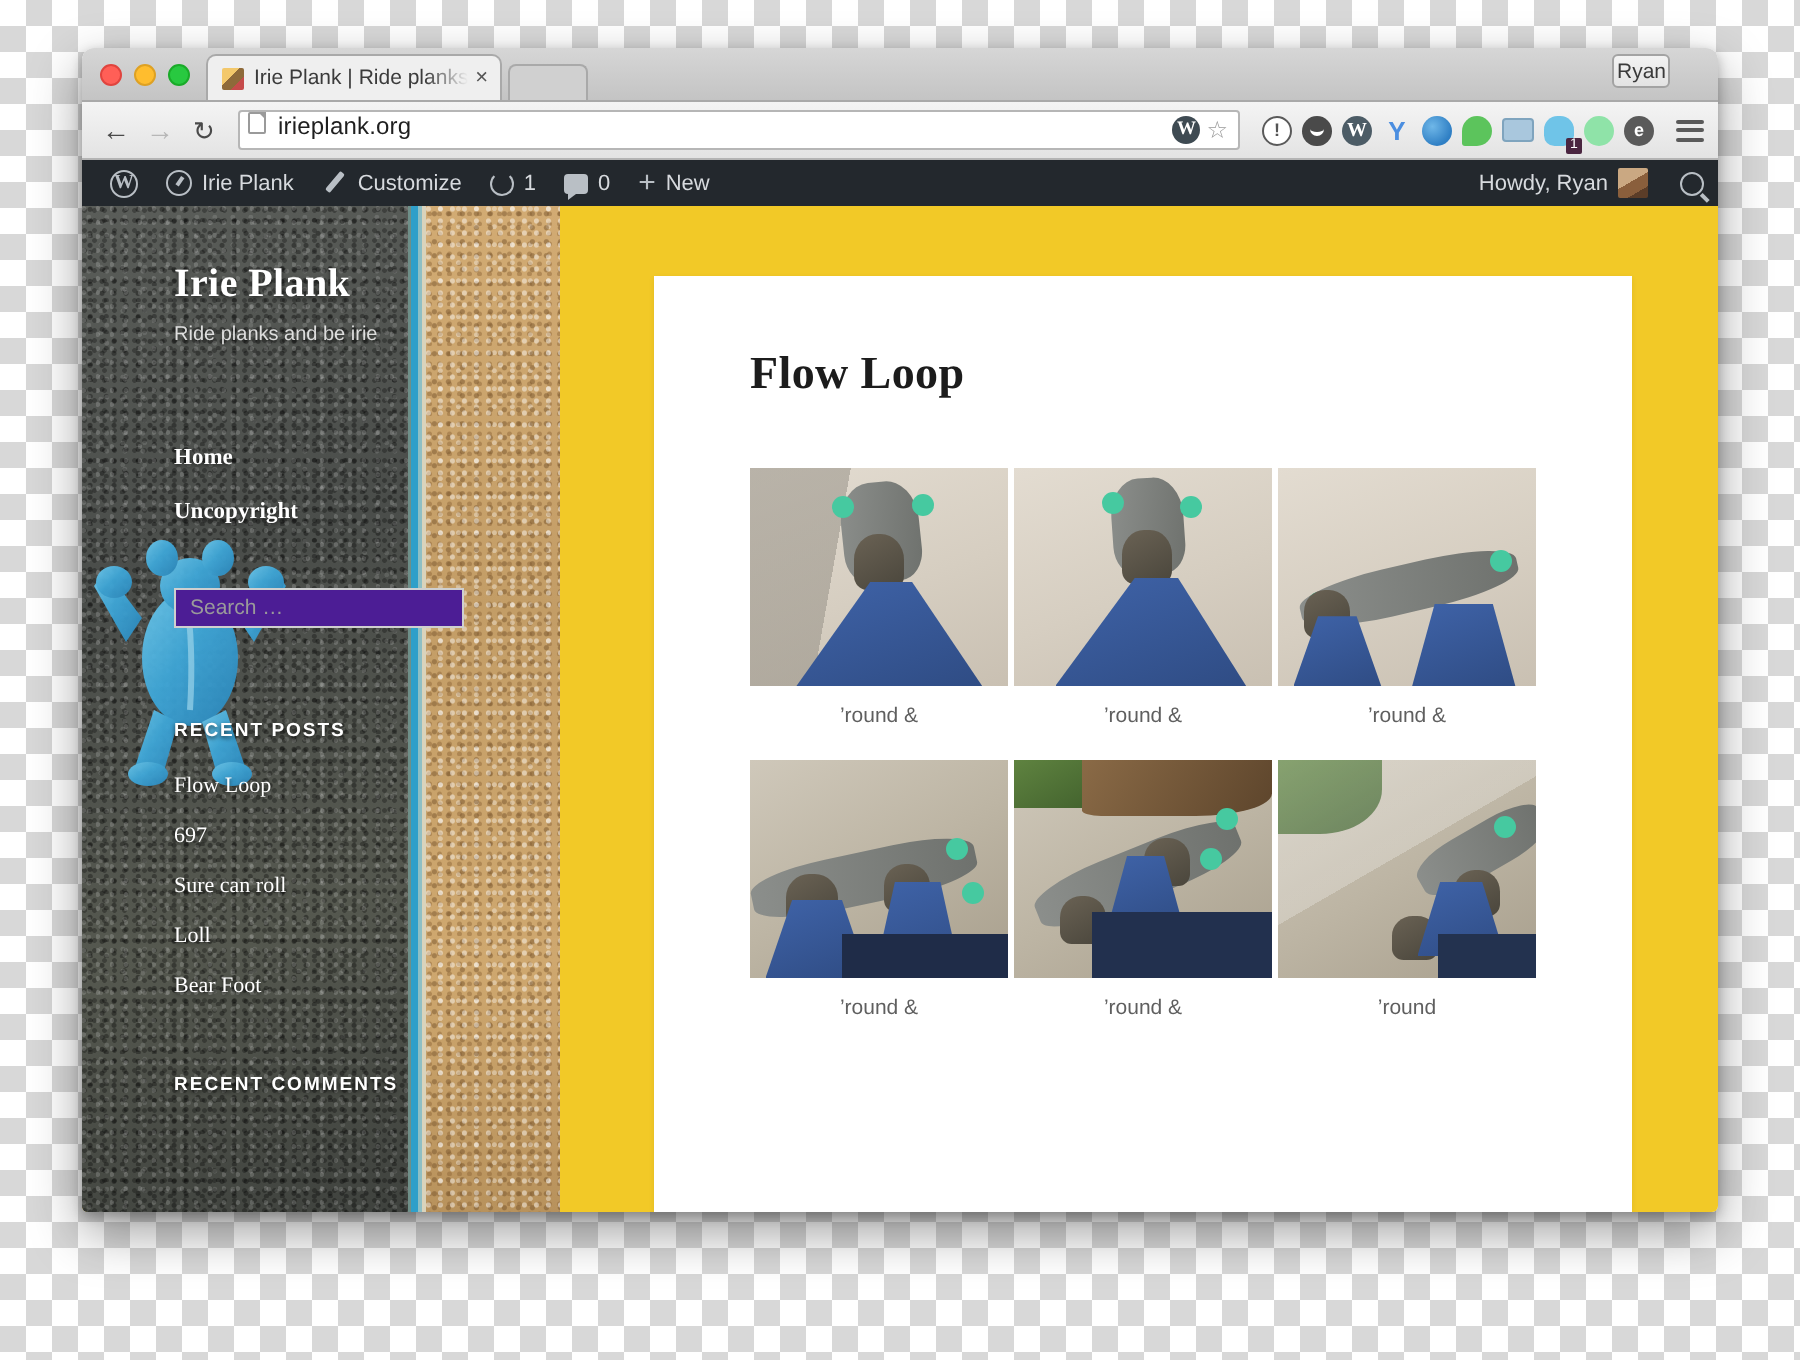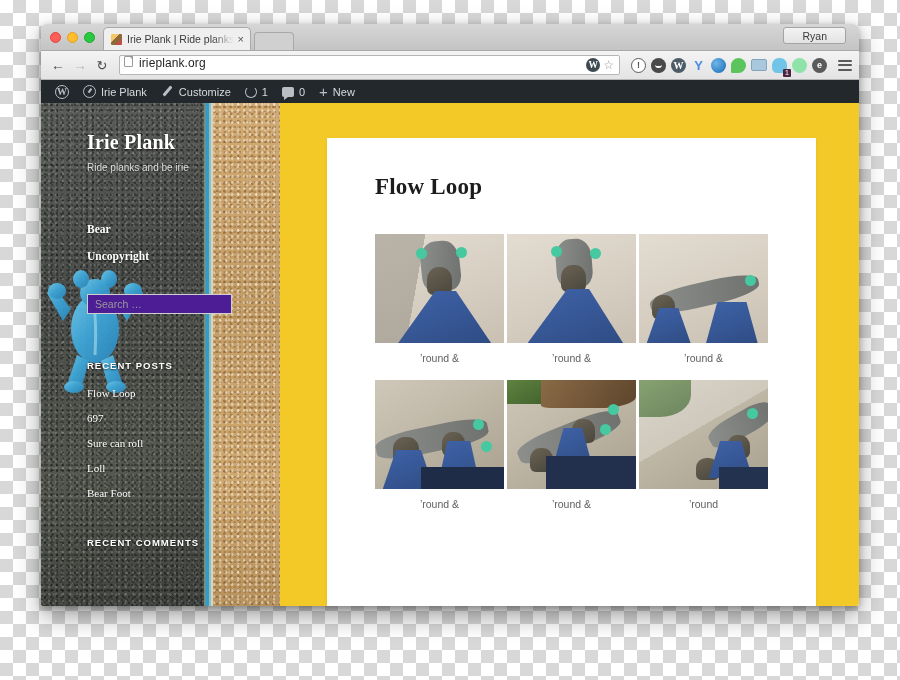--- a/index.html
+++ b/index.html
@@ -73,22 +73,22 @@
   }
   .tab .tab-close { flex: 0 0 auto; font-size: 11px; color: #555; padding-left: 4px; }
   .tab-new {
     width: 40px; height: 18px;
     background: #d0d0d0;
     border: 1px solid #a9a9a9; border-bottom: none;
     border-radius: 4px 4px 0 0;
     margin-left: 3px;
   }
   .profile-chip {
-    position: absolute; right: 13px; top: 3px;
-    height: 17px; padding: 0 18px;
+    position: absolute; right: 24px; top: 3px;
+    height: 17px; padding: 0 1px;
     display: flex; align-items: center;
     font-size: 10.5px; color: #3a3a3a;
     background: linear-gradient(#f3f3f3,#e3e3e3);
     border: 1px solid #a3a3a3; border-radius: 3px;
   }
 
   
   .toolbar {
     height: 29px;
     background: linear-gradient(#f4f4f4, #e3e3e3);
@@ -449,20 +449,27 @@
     </span>
     <span class="ab-item">
       <span class="ab-comment"></span>
       <span>0</span>
     </span>
     <span class="ab-item">
       <span class="ab-plus">+</span>
       <span>New</span>
     </span>
 
+    <span class="ab-right">
+      <span class="ab-item">
+        <span>Howdy, Ryan</span>
+        <span class="ab-avatar"></span>
+      </span>
+      <span class="ab-search"></span>
+    </span>
   </div>
 
   <div class="page">
 
     <div class="sidebar">
       <div class="sb-grip"></div>
       <div class="sb-rail"></div>
       <div class="sb-sand"></div>
 
       <svg class="sb-bear" viewBox="0 0 96 130">
@@ -488,21 +495,21 @@
           <ellipse cx="69" cy="124" rx="10" ry="6"></ellipse>
         </g>
         <path d="M46 34 q4 26 2 58" stroke="#9fdcf2" stroke-width="3" fill="none" opacity=".7"></path>
       </svg>
 
       <div class="sb-content">
         <div class="site-title">Irie Plank</div>
         <div class="site-tagline">Ride planks and be irie</div>
 
         <nav class="sb-nav">
-          <a href="#">Bear</a>
+          <a href="#">Home</a>
           <a href="#">Uncopyright</a>
         </nav>
       </div>
 
       <div class="sb-search">
         <span>Search …</span>
       </div>
 
       <div class="widget-title" id="recent-posts-title">RECENT POSTS</div>
       <div class="sb-list">

